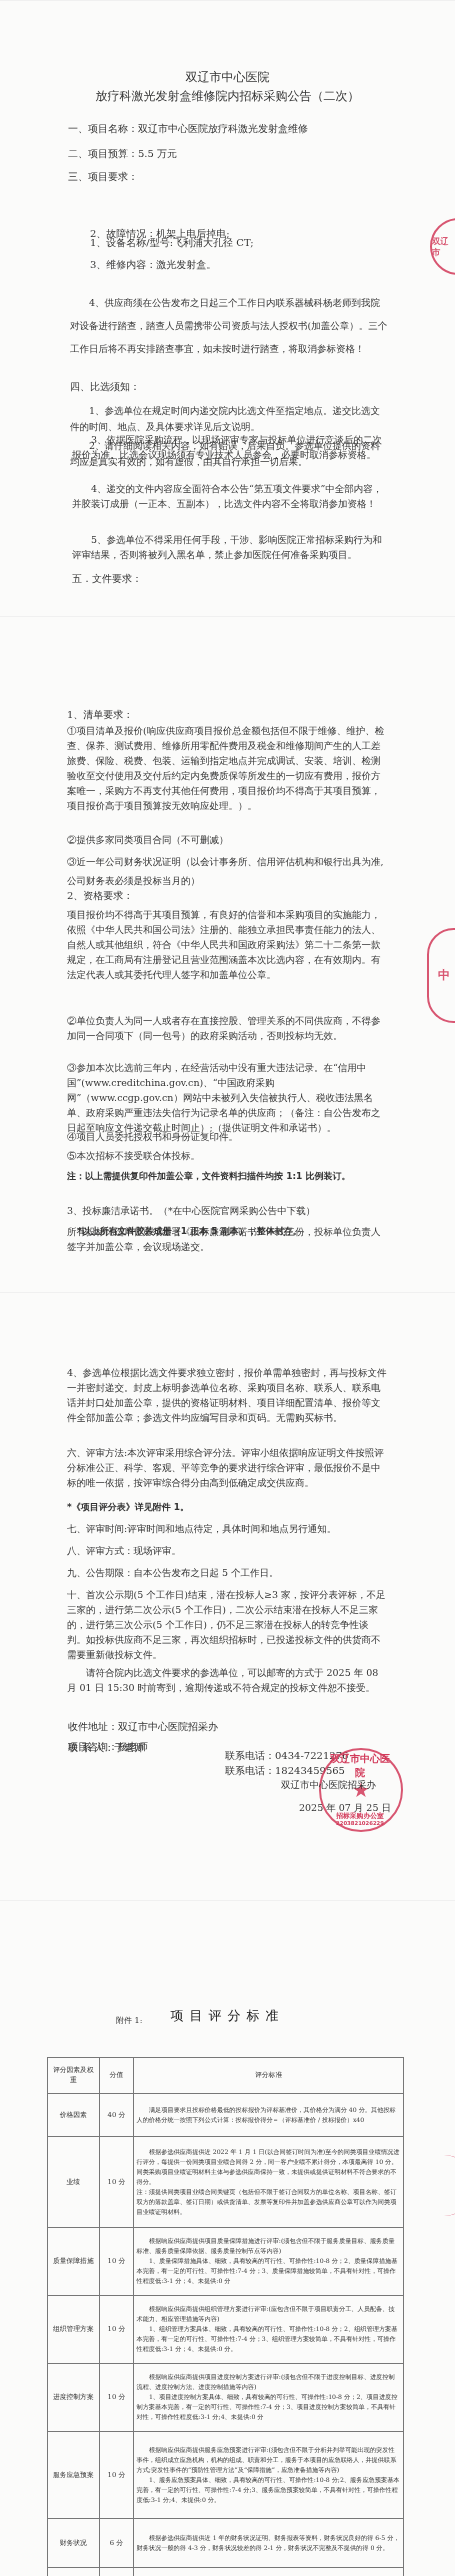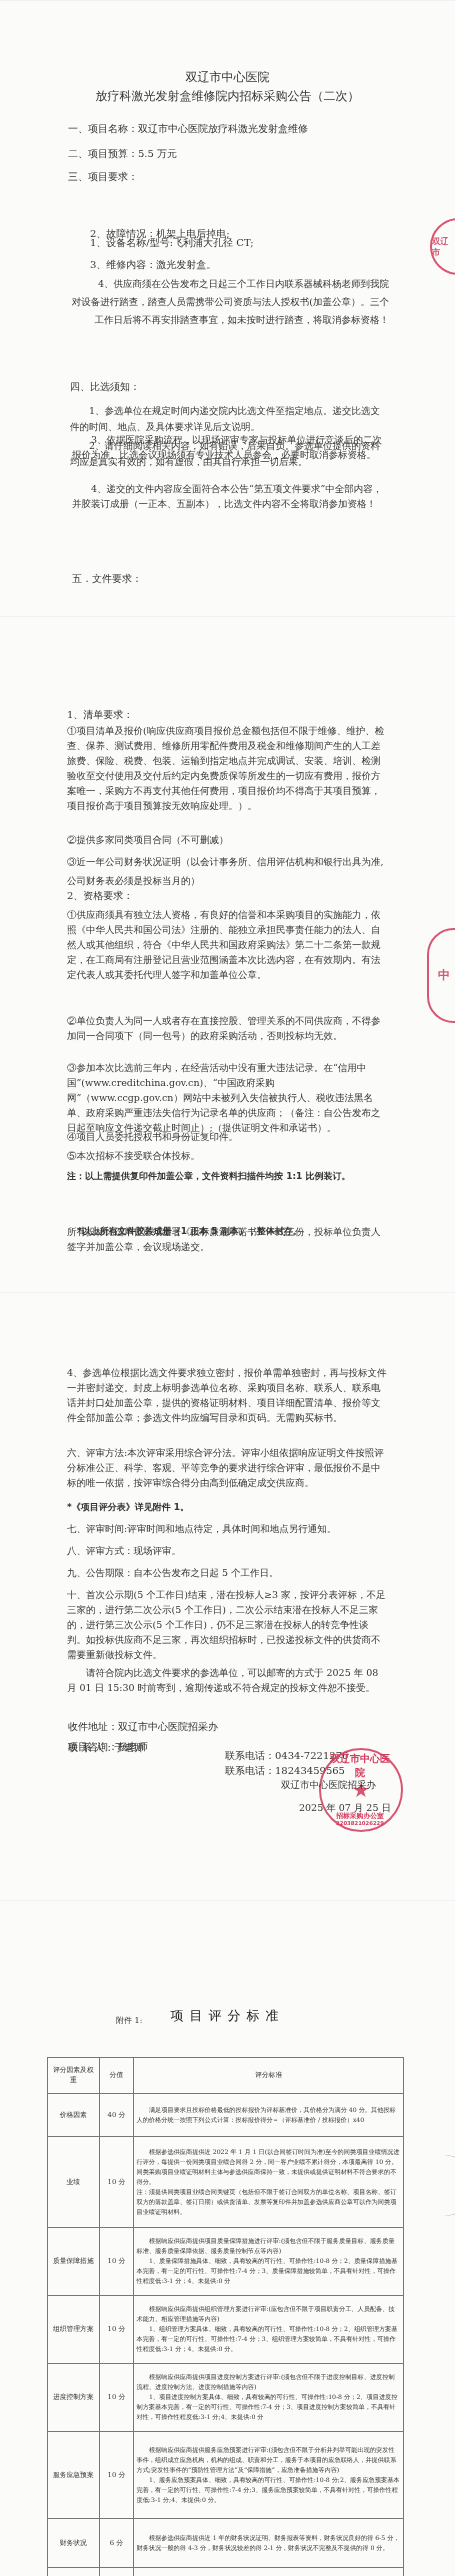--- a/index.html
+++ b/index.html
@@ -36,46 +36,48 @@
 
 <div class="page p1">
   <div class="title t1">双辽市中心医院</div>
   <div class="title">放疗科激光发射盒维修院内招标采购公告（二次）</div>
   <div class="line" style="left:68px; top:121px;">一、项目名称：双辽市中心医院放疗科激光发射盒维修</div>
   <div class="line" style="left:68px; top:146px;">二、项目预算：5.5 万元</div>
   <div class="line" style="left:68px; top:169px;">三、项目要求：</div>
   <div class="line" style="left:90px; top:196px;margin-top:39px;">1、设备名称/型号:飞利浦大孔径 CT;</div>
   <div class="line" style="left:90px; top:226px;">2、故障情况：机架上电后掉电;</div>
   <div class="line" style="left:90px; top:257px;">3、维修内容：激光发射盒。</div>
-  <div class="para ind" style="left:70px; top:274px; width:319px; line-height:18px;text-align:right;">4、供应商须在公告发布之日起三个工作日内联系器械科杨老师到我院对设备进行踏查，踏查人员需携带公司资质与法人授权书(加盖公章）。三个工作日后将不再安排踏查事宜，如未按时进行踏查，将取消参标资格！</div>
+  <div class="para ind" style="left:70px; top:290px; width:319px; line-height:23px;">4、供应商须在公告发布之日起三个工作日内联系器械科杨老师到我院对设备进行踏查，踏查人员需携带公司资质与法人授权书(加盖公章）。三个工作日后将不再安排踏查事宜，如未按时进行踏查，将取消参标资格！</div>
   <div class="line" style="left:70px; top:379px;">四、比选须知：</div>
   <div class="para ind" style="left:70px; top:402px; width:319px;">1、参选单位在规定时间内递交院内比选文件至指定地点。递交比选文件的时间、地点、及具体要求详见后文说明。</div>
   <div class="para ind" style="left:70px; top:437px; width:319px;">2、请仔细阅读相关内容，如有贻误，后果自负。参选单位提供的资料均应是真实有效的，如有虚假，由其自行承担一切后果。</div>
 
   <div class="para ind tight" style="left:72px; top:431px; width:319px;">3、依据医院采购流程，以现场评审专家与投标单位进行竞谈后的二次报价为准。比选会议现场须有专业技术人员参会，必要时取消参标资格。</div>
   <div class="para ind tight" style="left:72px; top:480px; width:319px;">4、递交的文件内容应全面符合本公告“第五项文件要求”中全部内容，并胶装订成册（一正本、五副本），比选文件内容不全将取消参加资格！</div>
+  <div class="para ind tight" style="left:72px; top:531px; width:319px;">5、参选单位不得采用任何手段，干涉、影响医院正常招标采购行为和评审结果，否则将被列入黑名单，禁止参加医院任何准备采购项目。</div>
   <div class="line" style="left:72px; top:571px;">五．文件要求：</div>
   <div class="stamp" style="left:430px; top:217px; width:53px; height:53px;">
       <span style="font-size:8.3px; margin-right:30px;">双辽市</span>
     </div>
 </div>
 
 <div class="page p2">
   <div class="line" style="left:67px; top:91px;">1、清单要求：</div>
   <div class="para tight" style="left:67px; top:106px; width:320px;">①项目清单及报价(响应供应商项目报价总金额包括但不限于维修、维护、检查、保养、测试费用、维修所用零配件费用及税金和维修期间产生的人工差旅费、保险、税费、包装、运输到指定地点并完成调试、安装、培训、检测验收至交付使用及交付后约定内免费质保等所发生的一切应有费用，报价方案唯一，采购方不再支付其他任何费用，项目报价均不得高于其项目预算，项目报价高于项目预算按无效响应处理。）。</div>
   <div class="para" style="left:67px; top:215px; width:320px;">②提供多家同类项目合同（不可删减）</div>
   <div class="para" style="left:67px; top:235px; width:320px; line-height:19px;">③近一年公司财务状况证明（以会计事务所、信用评估机构和银行出具为准,公司财务表必须是投标当月的）</div>
   <div class="line" style="left:67px; top:272px;">2、资格要求：</div>
-  <div class="para tight" style="left:67px; top:290px; width:320px;">①供应商须具有独立法人资格，有良好的信誉和本采购项目的实施能力，依照《中华人民共和国公司法》注册的、能独立承担民事责任能力的法人、自然人或其他组织，符合《中华人民共和国政府采购法》第二十二条第一款规定，在工商局有注册登记且营业范围涵盖本次比选内容，在有效期内。有法定代表人或其委托代理人签字和加盖单位公章。</div>
+  <div class="para tight" style="left:67px; top:290px; width:320px;">项目报价均不得高于其项目预算，有良好的信誉和本采购项目的实施能力，依照《中华人民共和国公司法》注册的、能独立承担民事责任能力的法人、自然人或其他组织，符合《中华人民共和国政府采购法》第二十二条第一款规定，在工商局有注册登记且营业范围涵盖本次比选内容，在有效期内。有法定代表人或其委托代理人签字和加盖单位公章。</div>
   <div class="para tight" style="left:67px; top:396px; width:320px;">②单位负责人为同一人或者存在直接控股、管理关系的不同供应商，不得参加同一合同项下（同一包号）的政府采购活动，否则投标均无效。</div>
   <div class="para tight" style="left:67px; top:443px; width:320px;">③参加本次比选前三年内，在经营活动中没有重大违法记录。在“信用中国”(www.creditchina.gov.cn)、“中国政府采购网”（www.ccgp.gov.cn）网站中未被列入失信被执行人、税收违法黑名单、政府采购严重违法失信行为记录名单的供应商；（备注：自公告发布之日起至响应文件递交截止时间止）;（提供证明文件和承诺书）。</div>
   <div class="para" style="left:67px; top:512px; width:320px;">④项目人员委托授权书和身份证复印件。</div>
   <div class="para" style="left:67px; top:531px; width:320px;">⑤本次招标不接受联合体投标。</div>
   <div class="para bold" style="left:67px; top:551px; width:326px;">注：以上需提供复印件加盖公章，文件资料扫描件均按 1:1 比例装订。</div>
   <div class="para bold" style="left:77px; top:566px; width:319px;margin-top:40px;">*以上所有文件胶装成册（1 正本 5 副本），整体封存。</div>
+  <div class="para" style="left:67px; top:586px; width:320px;">3、投标廉洁承诺书。（*在中心医院官网采购公告中下载）</div>
   <div class="para tight" style="left:67px; top:607px; width:320px;">所有投标比选单位必须签署《投标廉洁承诺书》一式三份，投标单位负责人签字并加盖公章，会议现场递交。</div>
   <div class="stamp" style="left:427px; top:311px; width:53px; height:91px; border-radius:26.6px;">
       <span style="margin-right:23px;">中</span>
     </div>
 </div>
 
 <div class="page p3">
   <div class="para tight" style="left:67px; top:72px; width:320px;">4、参选单位根据比选文件要求独立密封，报价单需单独密封，再与投标文件一并密封递交。封皮上标明参选单位名称、采购项目名称、联系人、联系电话并封口处加盖公章，提供的资格证明材料、项目详细配置清单、报价等文件全部加盖公章；参选文件均应编写目录和页码。无需购买标书。</div>
   <div class="para tight" style="left:67px; top:152px; width:320px;">六、评审方法:本次评审采用综合评分法。评审小组依据响应证明文件按照评分标准公正、科学、客观、平等竞争的要求进行综合评审，最低报价不是中标的唯一依据，按评审综合得分由高到低确定成交供应商。</div>
   <div class="para bold" style="left:67px; top:206px; width:320px;">*《项目评分表》详见附件 1。</div>

